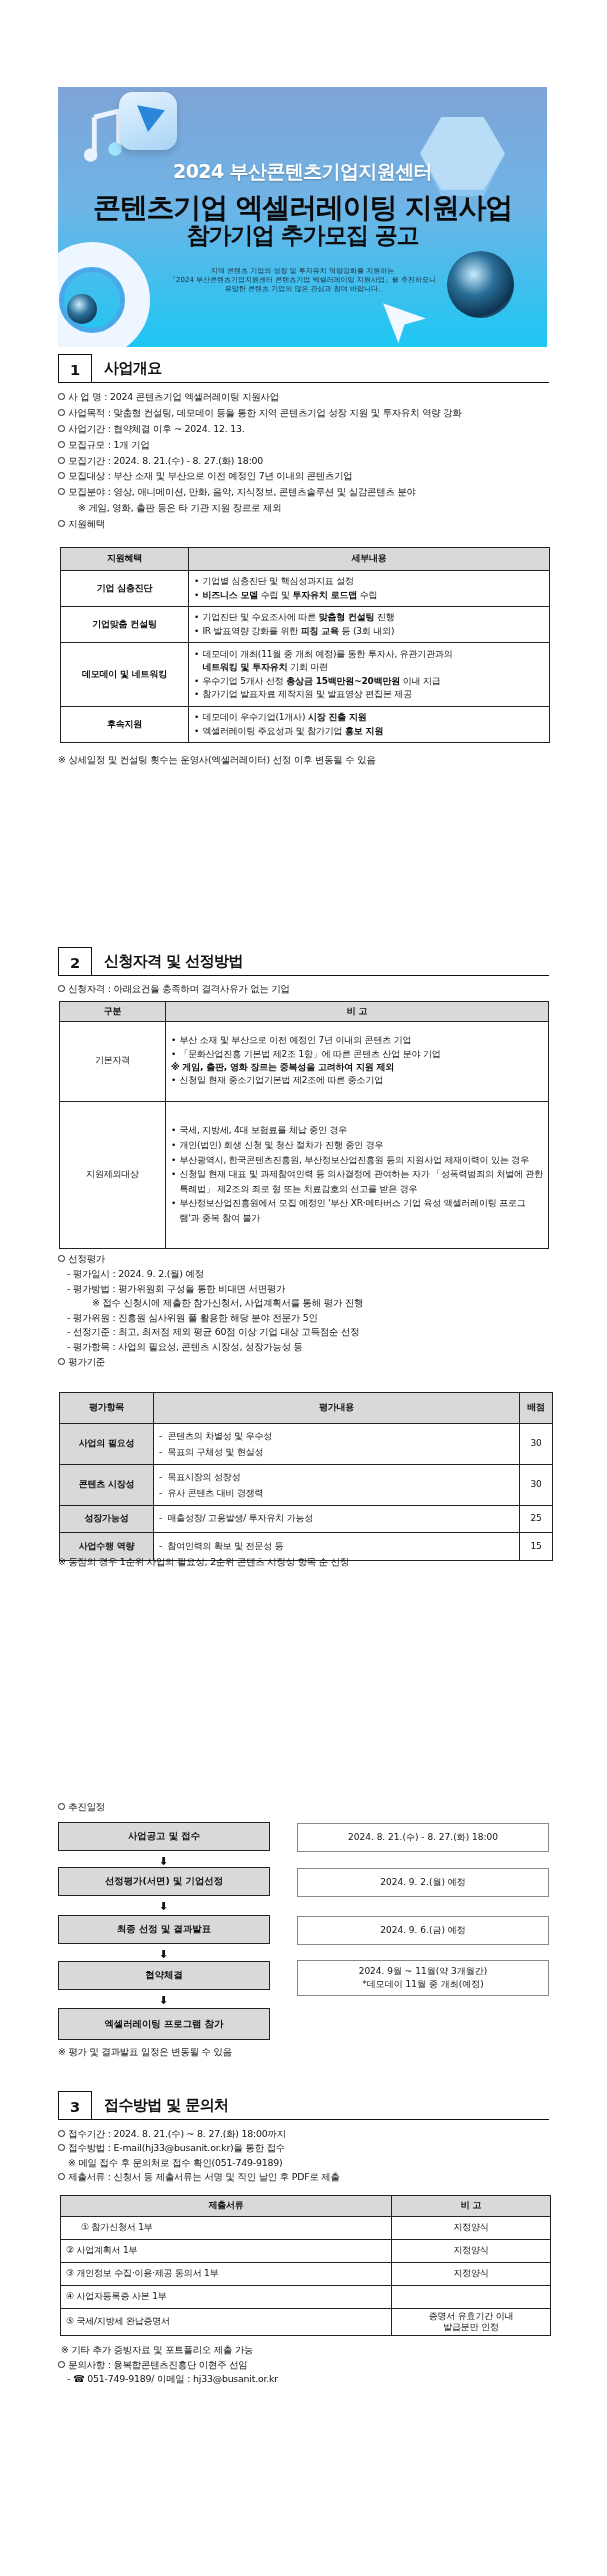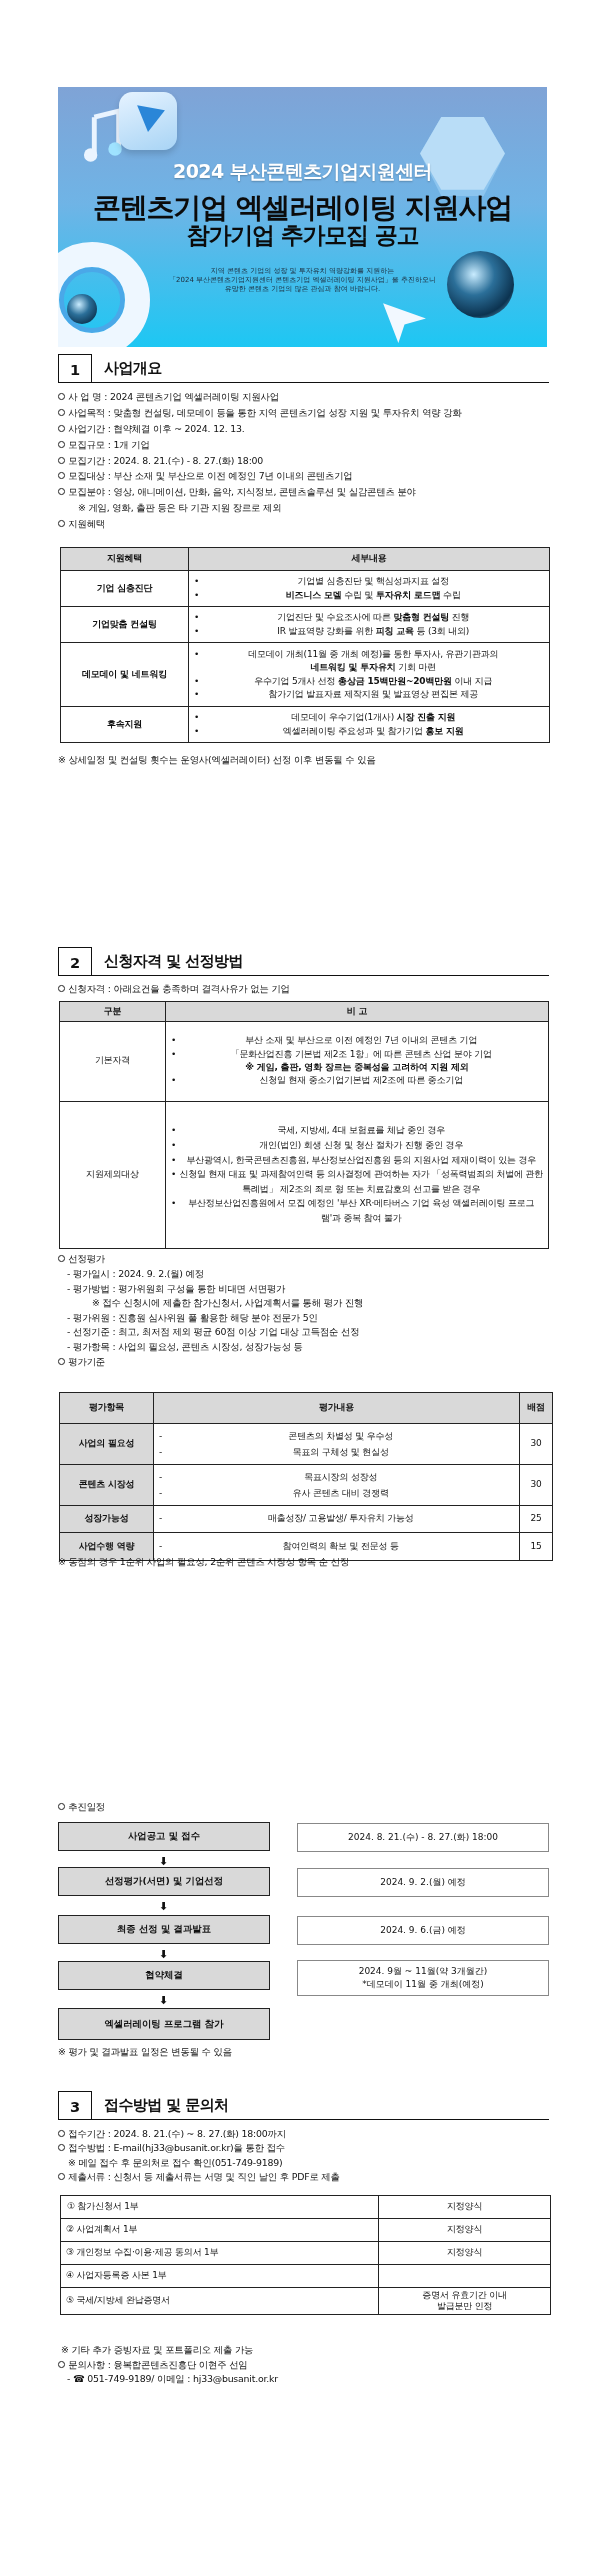--- a/index.html
+++ b/index.html
@@ -26,21 +26,21 @@
   .line.ind2 { left: 78px; }
   .bullet-o { display: inline-block; width: 6.7px; height: 6.7px; border: 0.9px solid #222; border-radius: 50%; margin-right: 3.6px; vertical-align: 0; }
 
   table { border-collapse: collapse; position: absolute; }
   table td, table th { border: 1.2px solid #222; font-size: 9px; line-height: 13.4px; letter-spacing: -0.2px; }
   table th { background: #d9d9d9; font-weight: bold; text-align: center; height: 23px; }
   td.center { text-align: center; }
   td.bold { font-weight: bold; }
   td.gray { background: #d9d9d9; }
   td ul { list-style: none; padding: 3.6px 4.9px; }
-  td li { padding-left: 8.5px; position: relative; text-align: center; }
+  td li { padding-left: 8.5px; position: relative; }
   td li::before { content: "•"; position: absolute; left: 0; }
   td li.dash::before { content: "-"; }
   td li.note { padding-left: 0; font-weight: bold; }
   td li.note::before { content: ""; }
   b { font-weight: bold; }
 
   
   .step { position: absolute; left: 58px; width: 212px; height: 29px; background: #d9d9d9; border: 1.2px solid #222; border-top-width: 1.8px; font-weight: bold; font-size: 9.4px; display: flex; align-items: center; justify-content: center; }
   .date { position: absolute; left: 297px; width: 252px; height: 29px; background: #fff; border: 0.9px solid #888; font-size: 9px; display: flex; align-items: center; justify-content: center; text-align: center; line-height: 13.4px; flex-direction: column; }
   .arrow { position: absolute; left: 159px; width: 8.5px; font-size: 11px; text-align: center; font-weight: bold; }
@@ -276,22 +276,26 @@
   <div class="sec-num">3</div>
   <div class="sec-title">접수방법 및 문의처</div>
 </div>
 <div class="line" style="top:2127px"><span class="bullet-o"></span><span>접수기간 : 2024. 8. 21.(수) ~ 8. 27.(화) 18:00까지</span></div>
 <div class="line" style="top:2141px"><span class="bullet-o"></span><span>접수방법 : E-mail(hj33@busanit.or.kr)을 통한 접수</span></div>
 <div class="line" style="top:2156px;left:68px">※ 메일 접수 후 문의처로 접수 확인(051-749-9189)</div>
 <div class="line" style="top:2170px"><span class="bullet-o"></span><span>제출서류 : 신청서 등 제출서류는 서명 및 직인 날인 후 PDF로 제출</span></div>
 
 <table style="left:60px;top:2195px;width:491px;">
   <tbody>
+      <tr>
+    <th style="height:20.7px">제출서류</th>
+    <th style="width:159px;height:20.7px">비 고</th>
+  </tr>
   <tr style="height:23px">
-    <td style="padding-left:6px">① 참가신청서 1부</td>
+    <td style="padding-left:20px">① 참가신청서 1부</td>
     <td class="center">지정양식</td>
   </tr>
   <tr style="height:23px">
     <td style="padding-left:4.9px">② 사업계획서 1부</td>
     <td class="center">지정양식</td>
   </tr>
   <tr style="height:23px">
     <td style="padding-left:4.9px">③ 개인정보 수집·이용·제공 동의서 1부</td>
     <td class="center">지정양식</td>
   </tr>

